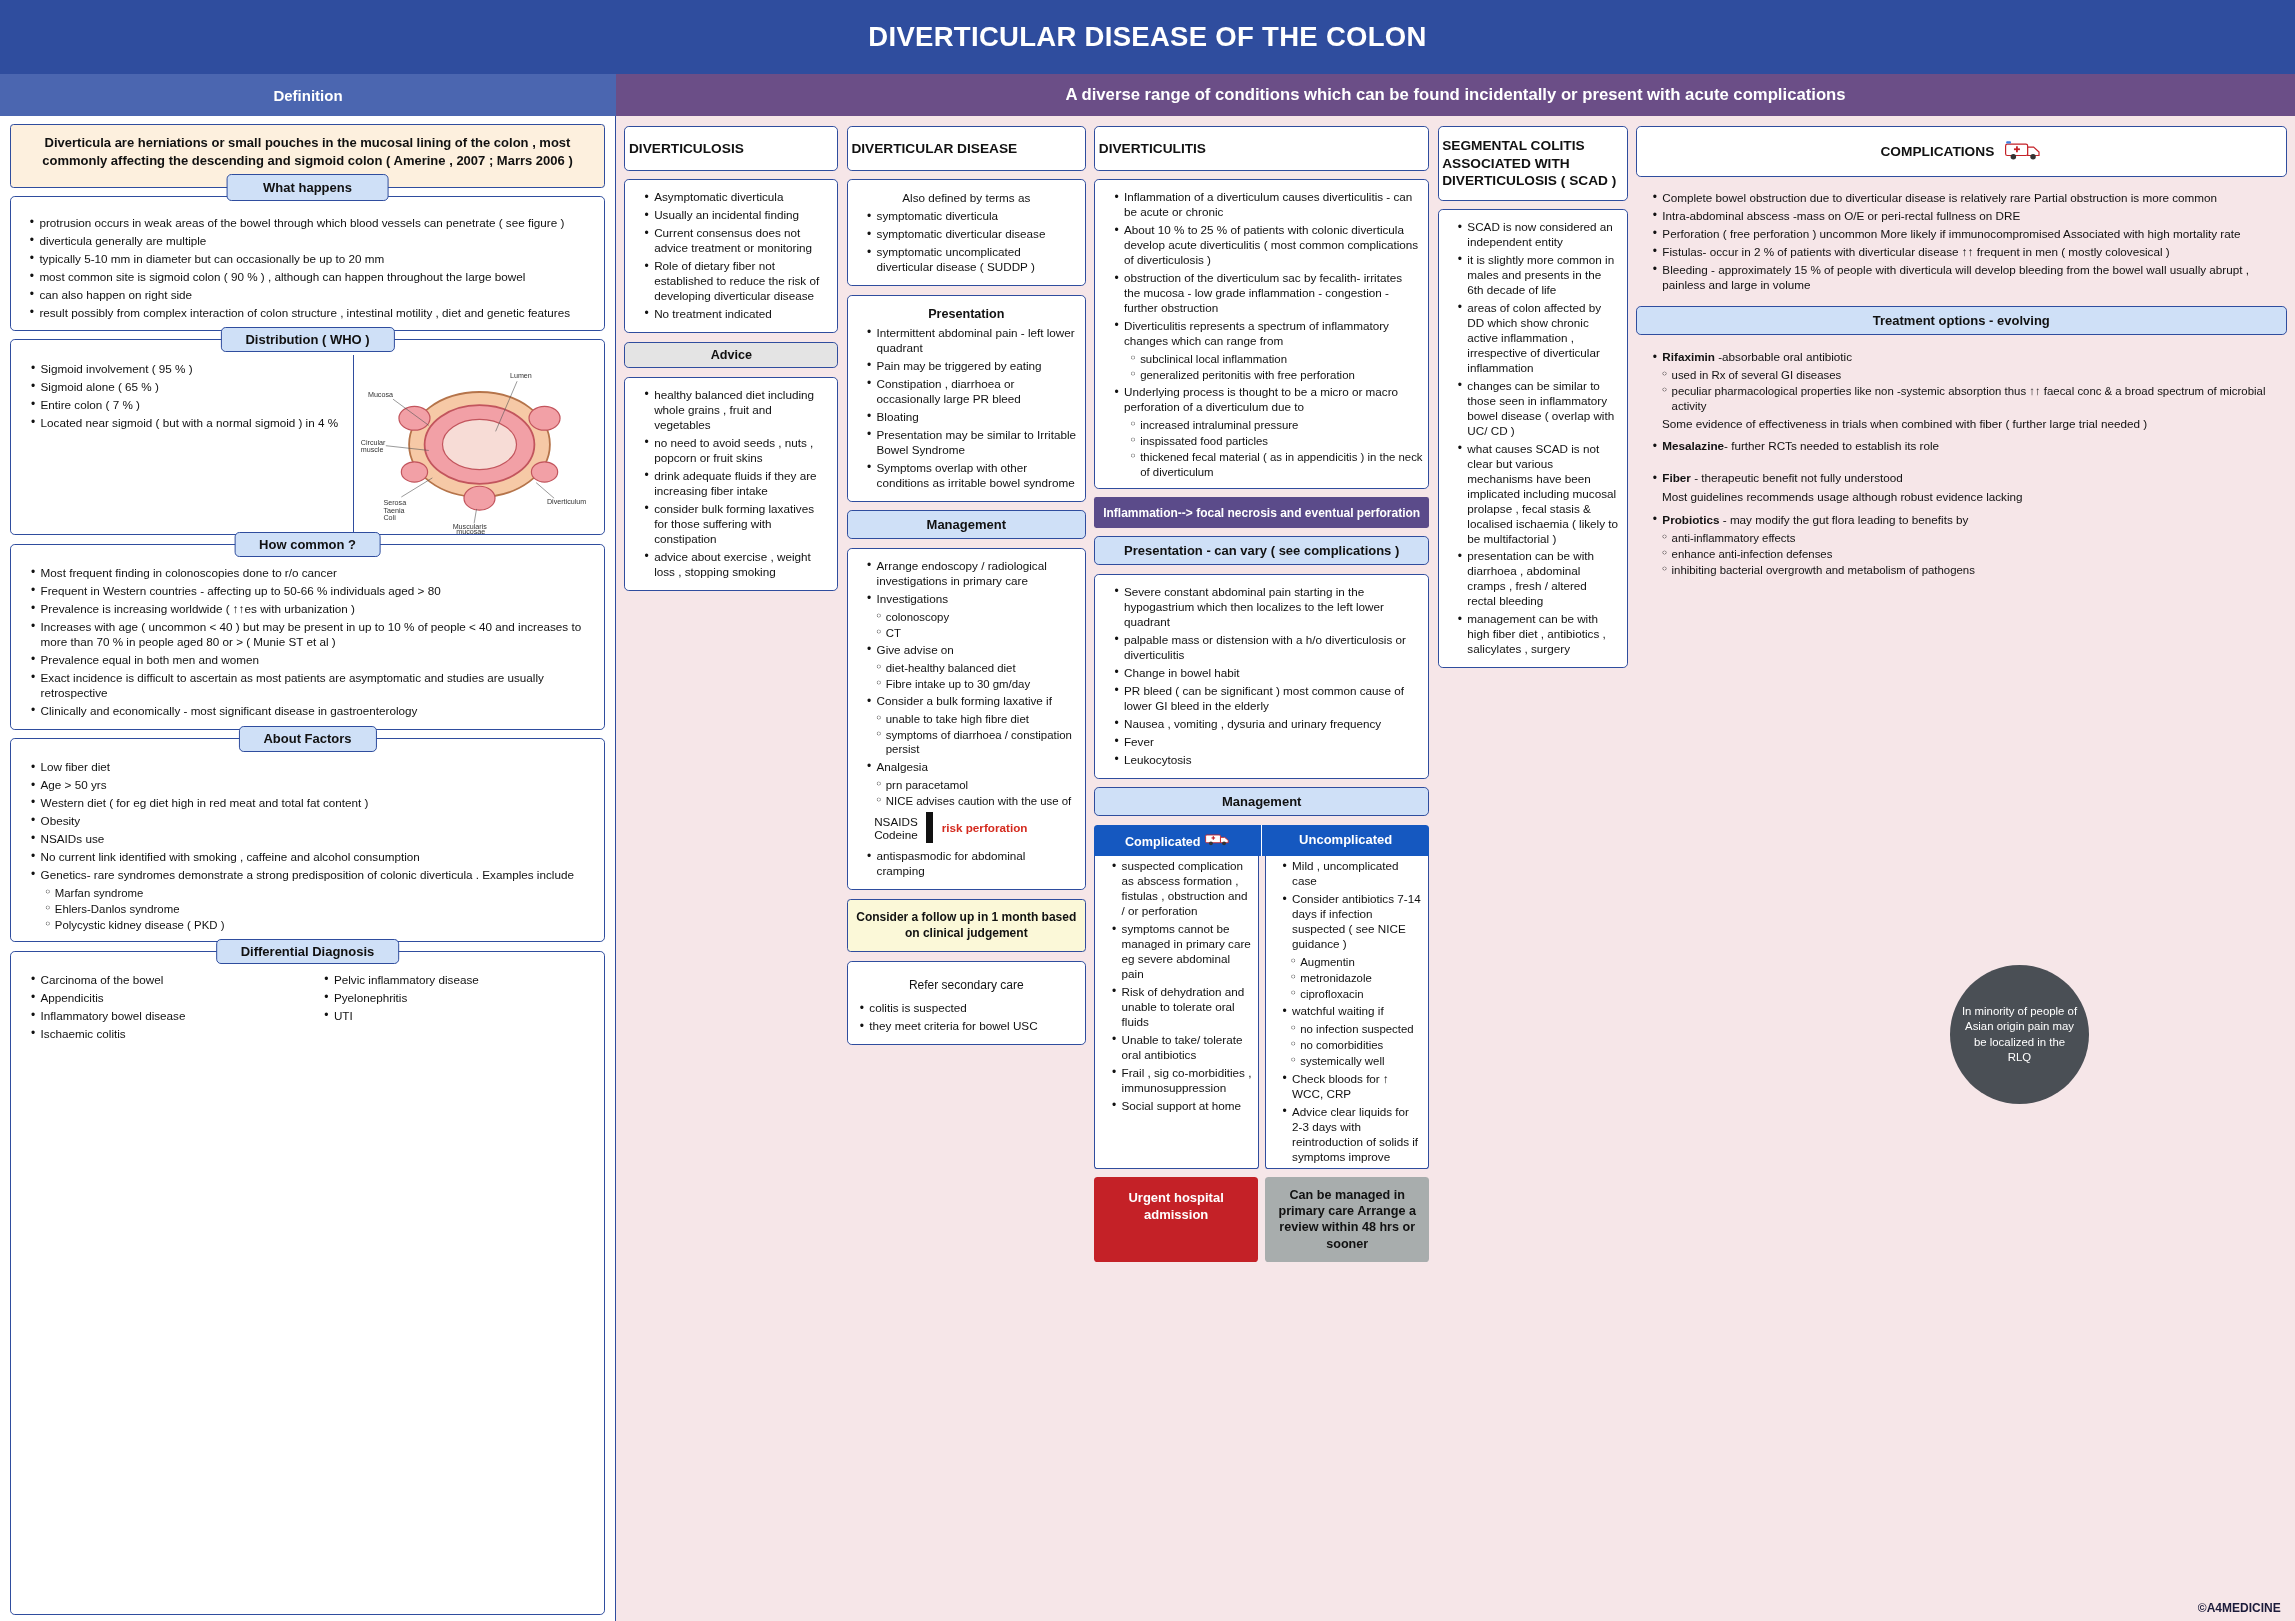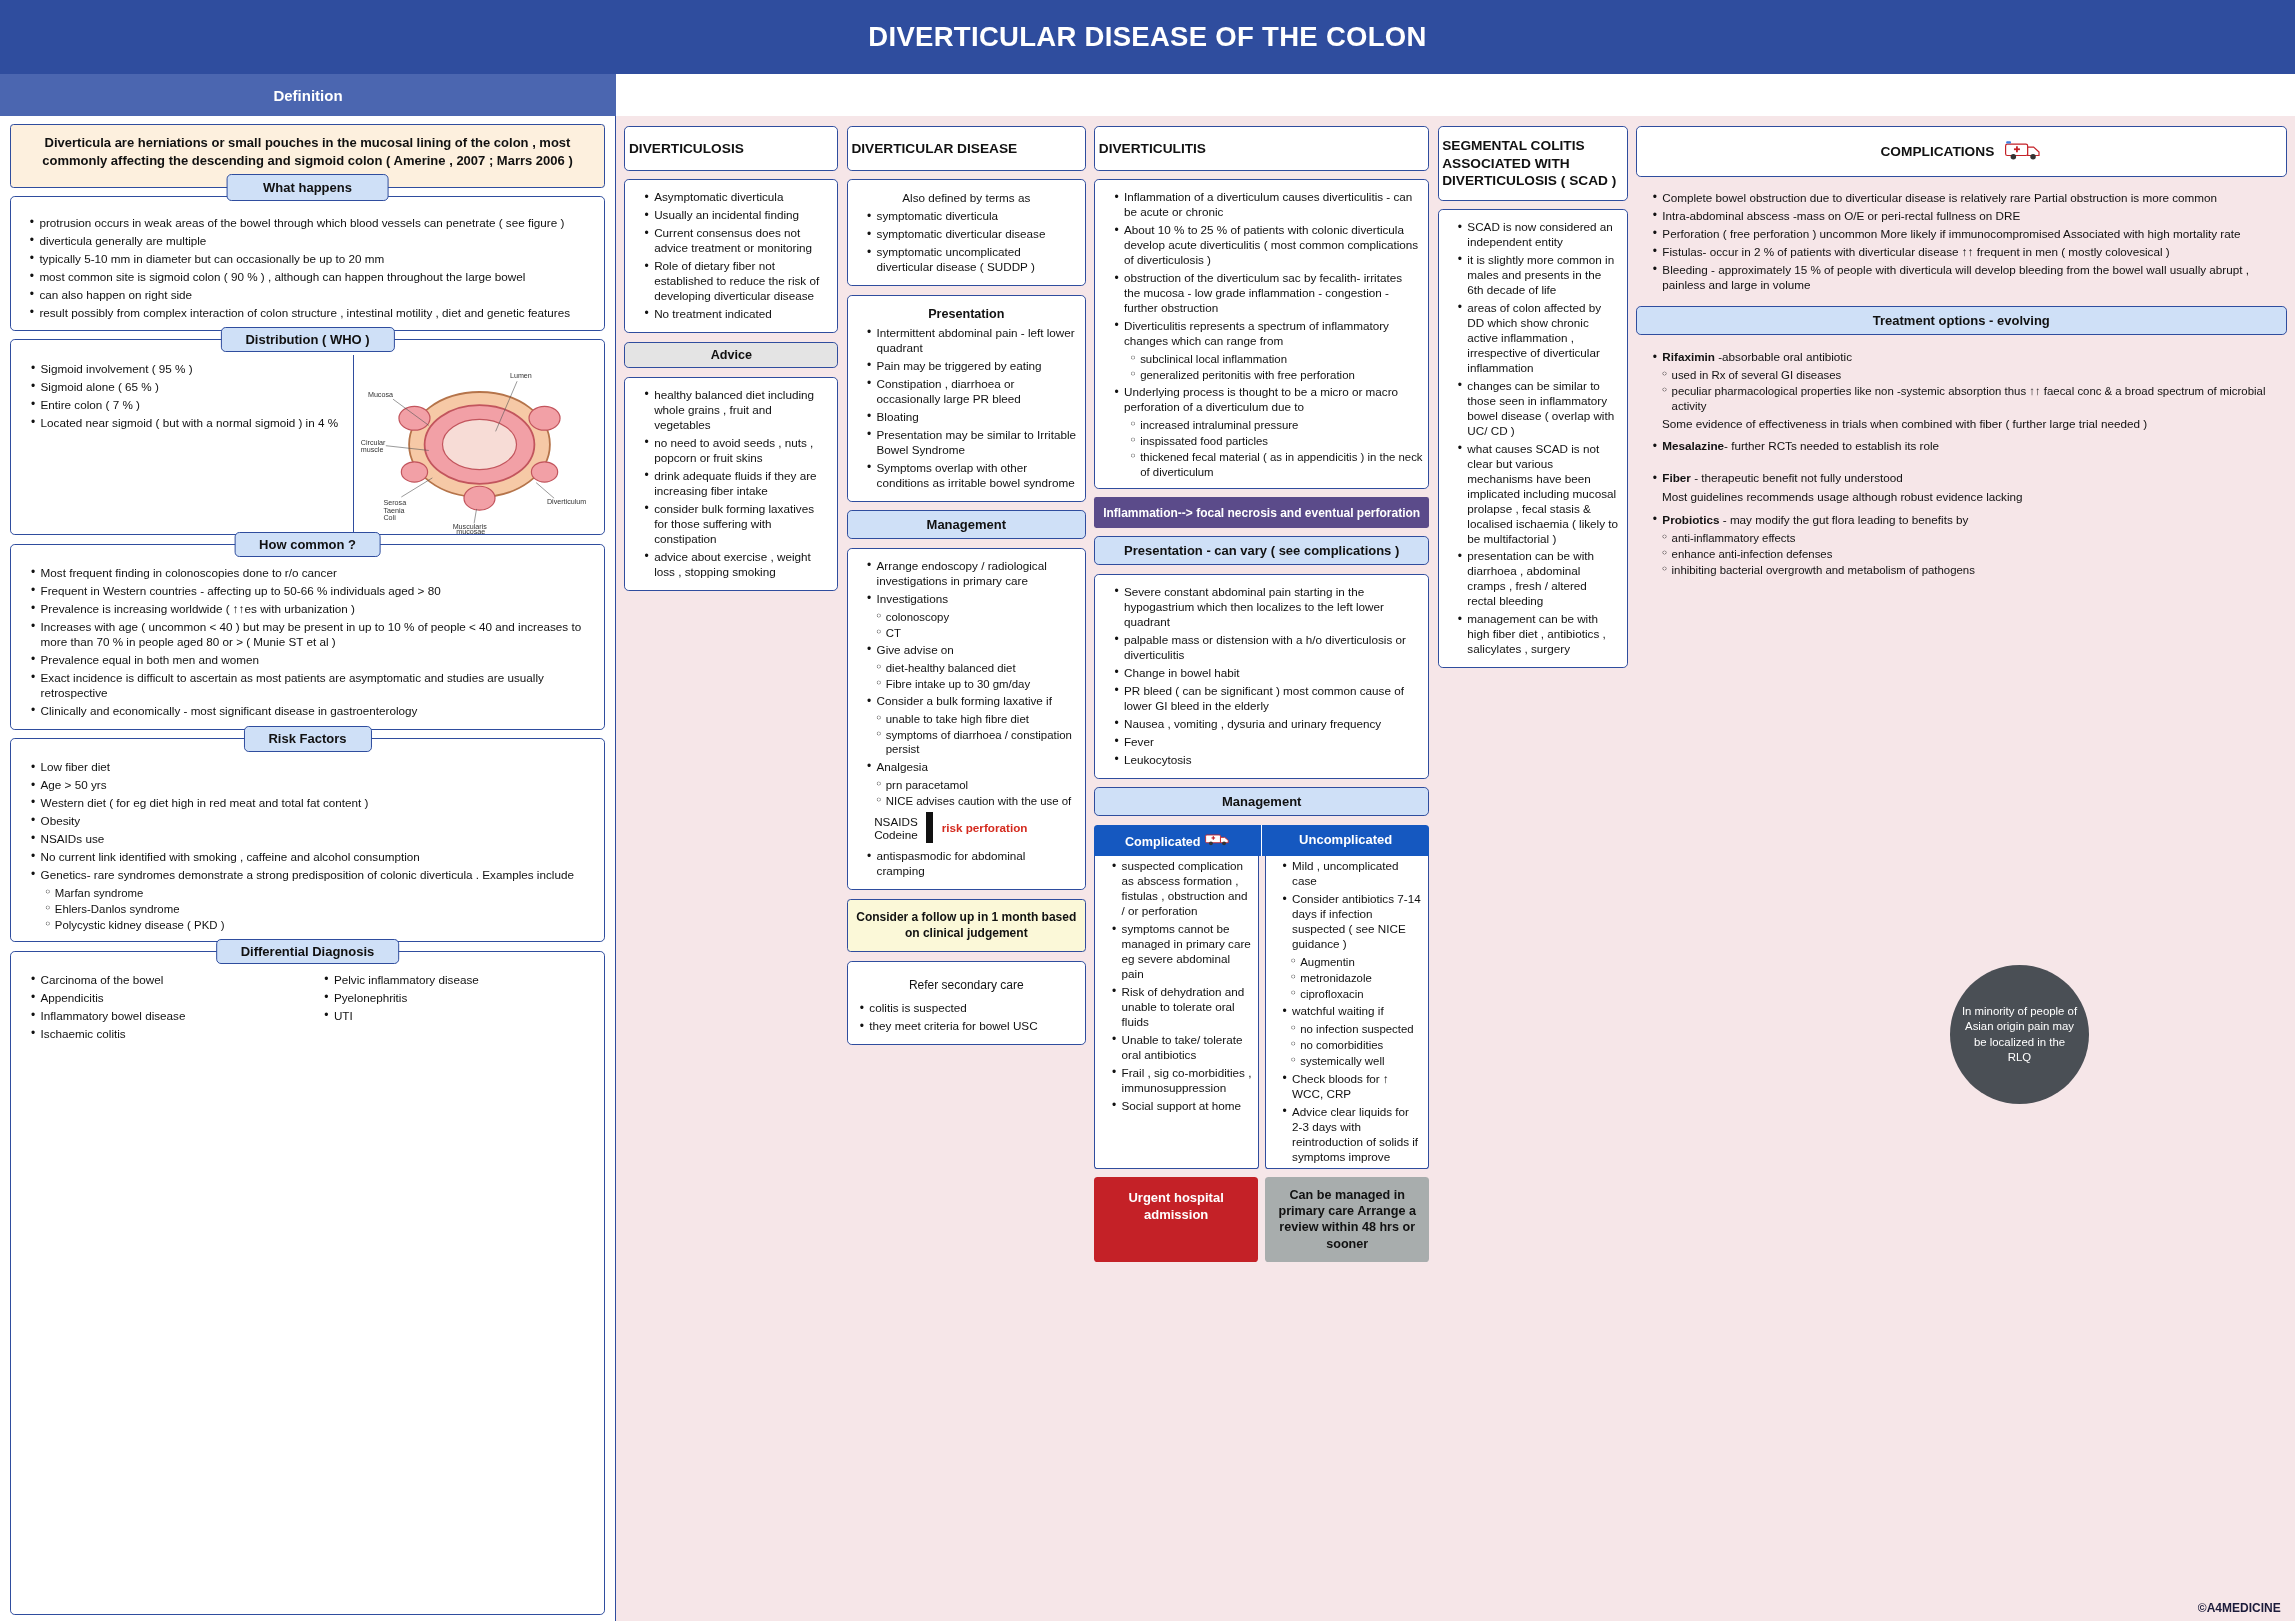--- a/index.html
+++ b/index.html
@@ -168,20 +168,21 @@
 </style>
 </head>
 <body>
 
 <div class="page">
 
   <div class="title-bar">DIVERTICULAR DISEASE OF THE COLON</div>
 
   <div class="subheader">
     <div class="sub-left">Definition</div>
+    <div class="sub-right">A diverse range of conditions which can be found incidentally or present with acute complications</div>
   </div>
 
   <div class="body-row">
 
     <div class="left-col">
 
       <div class="def-wrap">
         <div class="def-box">Diverticula are herniations or small pouches in the mucosal lining of the colon , most commonly affecting the descending and sigmoid colon ( Amerine , 2007 ; Marrs 2006 )</div>
         <div class="what-happens">What happens</div>
       </div>
@@ -252,21 +253,21 @@
             <li>Prevalence is increasing worldwide ( ↑↑es with urbanization )</li>
             <li>Increases with age ( uncommon &lt; 40 ) but may be present in up to 10 % of people &lt; 40 and increases to more than 70 % in people aged 80 or &gt; ( Munie ST et al )</li>
             <li>Prevalence equal in both men and women</li>
             <li>Exact incidence is difficult to ascertain as most patients are asymptomatic and studies are usually retrospective</li>
             <li>Clinically and economically - most significant disease in gastroenterology</li>
           </ul>
         </div>
       </div>
 
       <div class="sec">
-        <div class="hdr">Risk Factors</div>
+        <div class="hdr">About Factors</div>
         <div class="inner">
           <ul class="bul">
             <li>Low fiber diet</li>
             <li>Age &gt; 50 yrs</li>
             <li>Western diet ( for eg diet high in red meat and total fat content )</li>
             <li>Obesity</li>
             <li>NSAIDs use</li>
             <li>No current link identified with smoking , caffeine and alcohol consumption</li>
             <li>Genetics- rare syndromes demonstrate a strong predisposition of colonic diverticula . Examples include</li>
           </ul>

